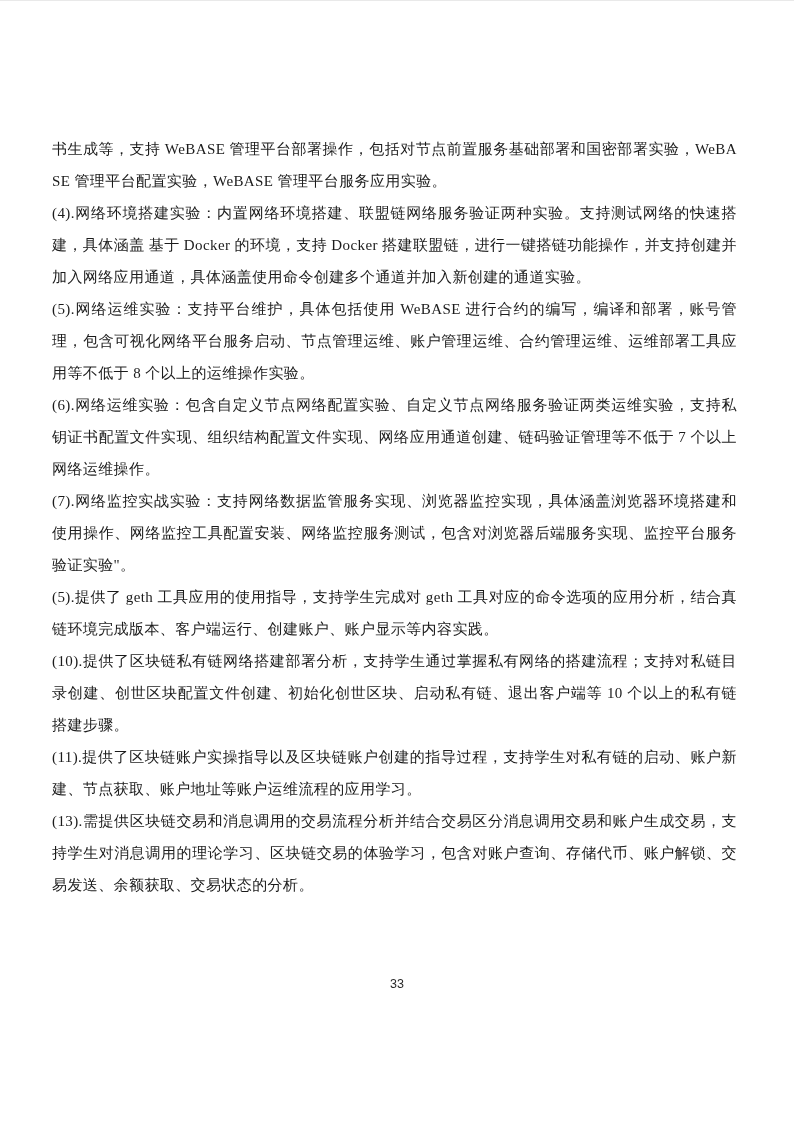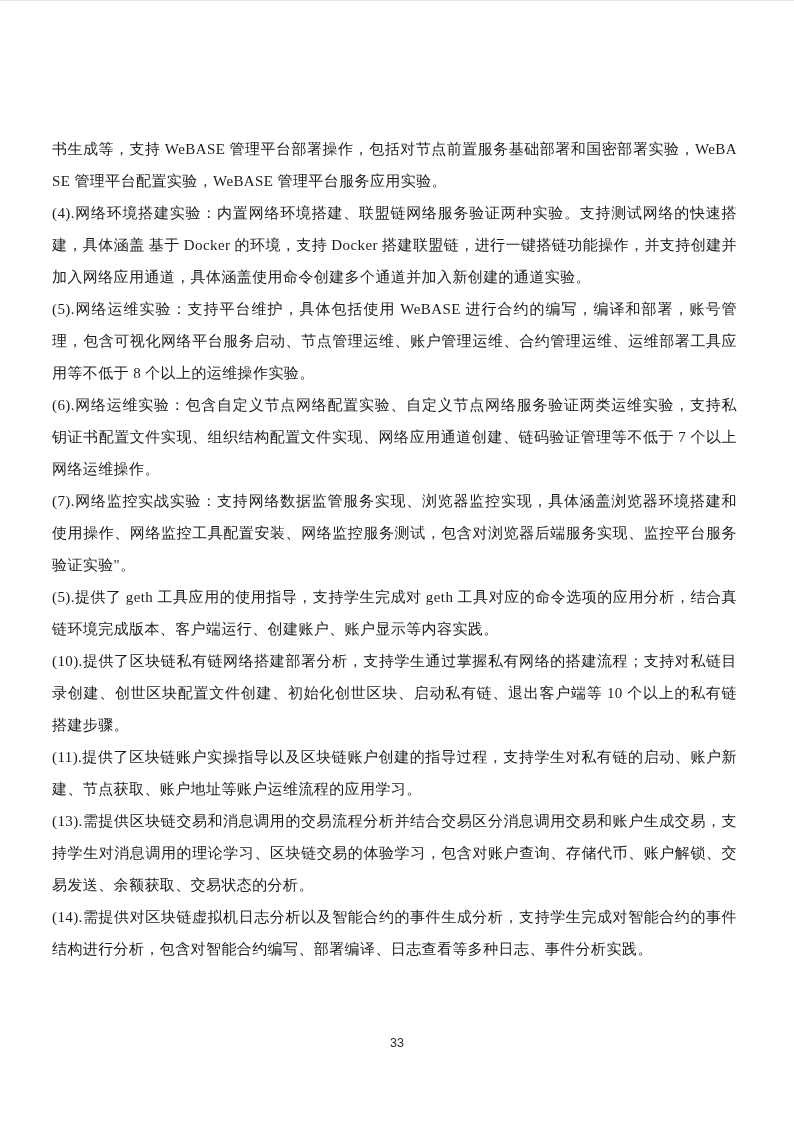--- a/index.html
+++ b/index.html
@@ -32,21 +32,21 @@
     text-align: justify;
     text-justify: inter-ideograph;
     letter-spacing: 0.4px;
     word-break: break-all;
     color: #1b1b1b;
   }
   .page-footer {
     position: absolute;
     left: 0;
     right: 0;
-    top: 1032px;
+    top: 973px;
     text-align: center;
   }
   .page-number {
     font-size: 12.5px;
     color: #2a2a2a;
     font-family: "Liberation Sans", "DejaVu Sans", sans-serif;
   }
 </style>
 </head>
 <body>
@@ -55,18 +55,17 @@
   <main class="content">
     <p>书生成等，支持 WeBASE 管理平台部署操作，包括对节点前置服务基础部署和国密部署实验，WeBASE 管理平台配置实验，WeBASE 管理平台服务应用实验。</p>
     <p>(4).网络环境搭建实验：内置网络环境搭建、联盟链网络服务验证两种实验。支持测试网络的快速搭建，具体涵盖 基于 Docker 的环境，支持 Docker 搭建联盟链，进行一键搭链功能操作，并支持创建并加入网络应用通道，具体涵盖使用命令创建多个通道并加入新创建的通道实验。</p>
     <p>(5).网络运维实验：支持平台维护，具体包括使用 WeBASE 进行合约的编写，编译和部署，账号管理，包含可视化网络平台服务启动、节点管理运维、账户管理运维、合约管理运维、运维部署工具应用等不低于 8 个以上的运维操作实验。</p>
     <p>(6).网络运维实验：包含自定义节点网络配置实验、自定义节点网络服务验证两类运维实验，支持私钥证书配置文件实现、组织结构配置文件实现、网络应用通道创建、链码验证管理等不低于 7 个以上网络运维操作。</p>
     <p>(7).网络监控实战实验：支持网络数据监管服务实现、浏览器监控实现，具体涵盖浏览器环境搭建和使用操作、网络监控工具配置安装、网络监控服务测试，包含对浏览器后端服务实现、监控平台服务验证实验"。</p>
     <p>(5).提供了 geth 工具应用的使用指导，支持学生完成对 geth 工具对应的命令选项的应用分析，结合真链环境完成版本、客户端运行、创建账户、账户显示等内容实践。</p>
     <p>(10).提供了区块链私有链网络搭建部署分析，支持学生通过掌握私有网络的搭建流程；支持对私链目录创建、创世区块配置文件创建、初始化创世区块、启动私有链、退出客户端等 10 个以上的私有链搭建步骤。</p>
     <p>(11).提供了区块链账户实操指导以及区块链账户创建的指导过程，支持学生对私有链的启动、账户新建、节点获取、账户地址等账户运维流程的应用学习。</p>
     <p>(13).需提供区块链交易和消息调用的交易流程分析并结合交易区分消息调用交易和账户生成交易，支持学生对消息调用的理论学习、区块链交易的体验学习，包含对账户查询、存储代币、账户解锁、交易发送、余额获取、交易状态的分析。</p>
-    <p>(14).需提供对区块链虚拟机日志分析以及智能合约的事件生成分析，支持学生完成对智能合约的事件结构进行分析，包含对智能合约编写、部署编译、日志查看等多种日志、事件分析实践。</p>
   </main>
   <footer class="page-footer">
     <span class="page-number">33</span>
   </footer>
 </div>
 
 </body></html>

